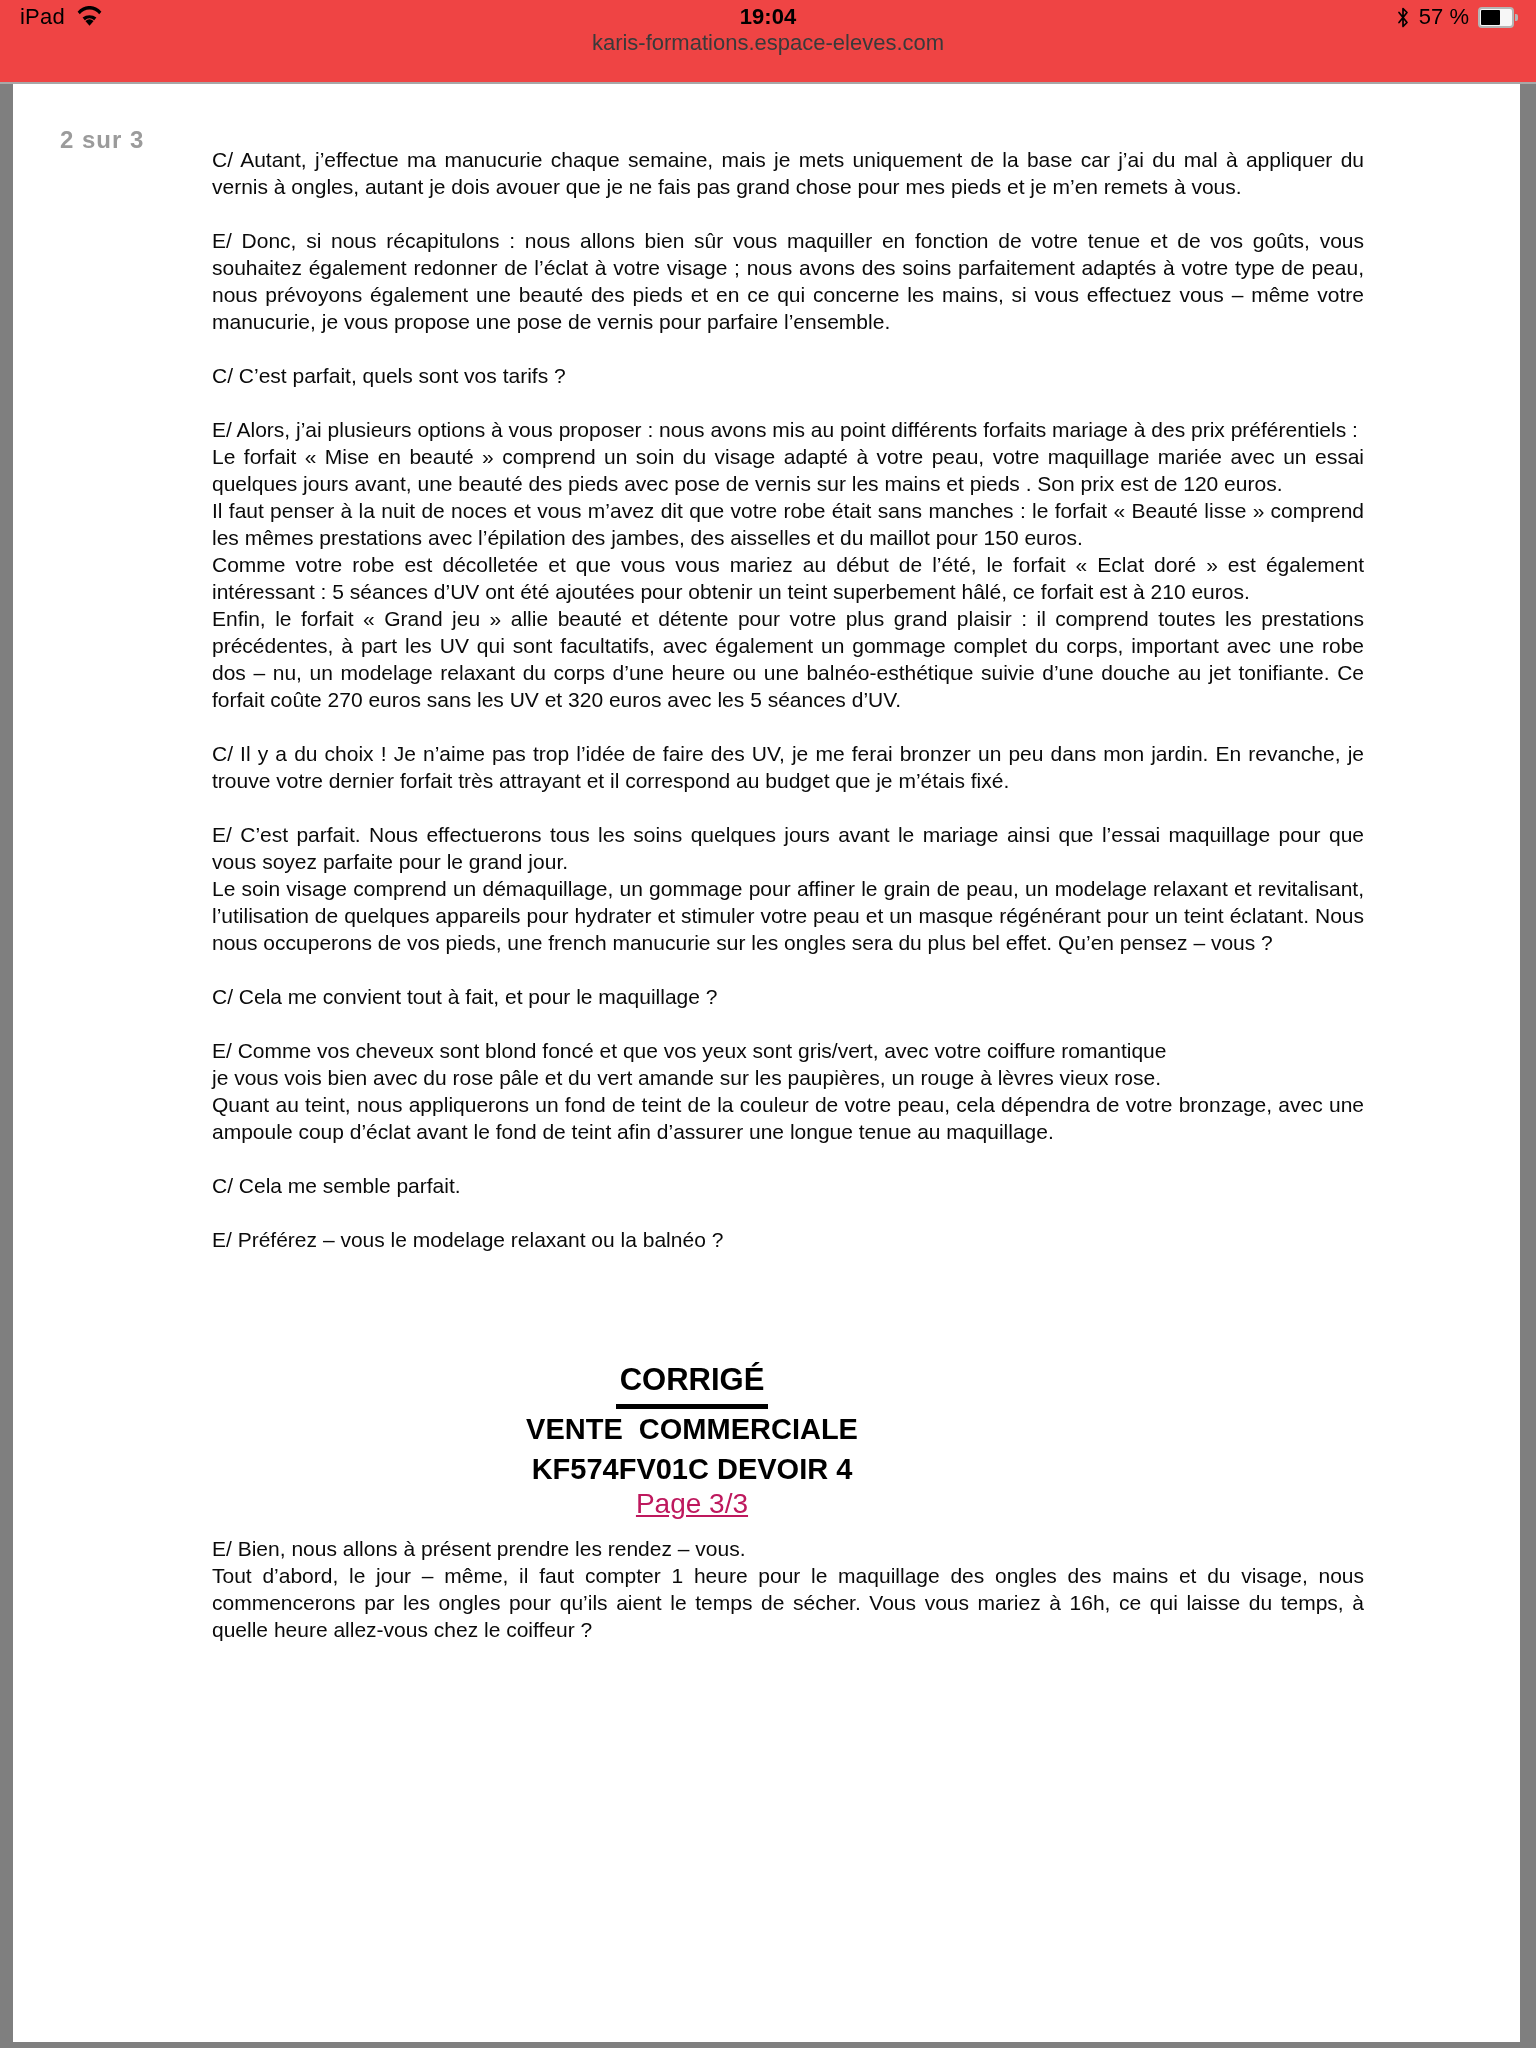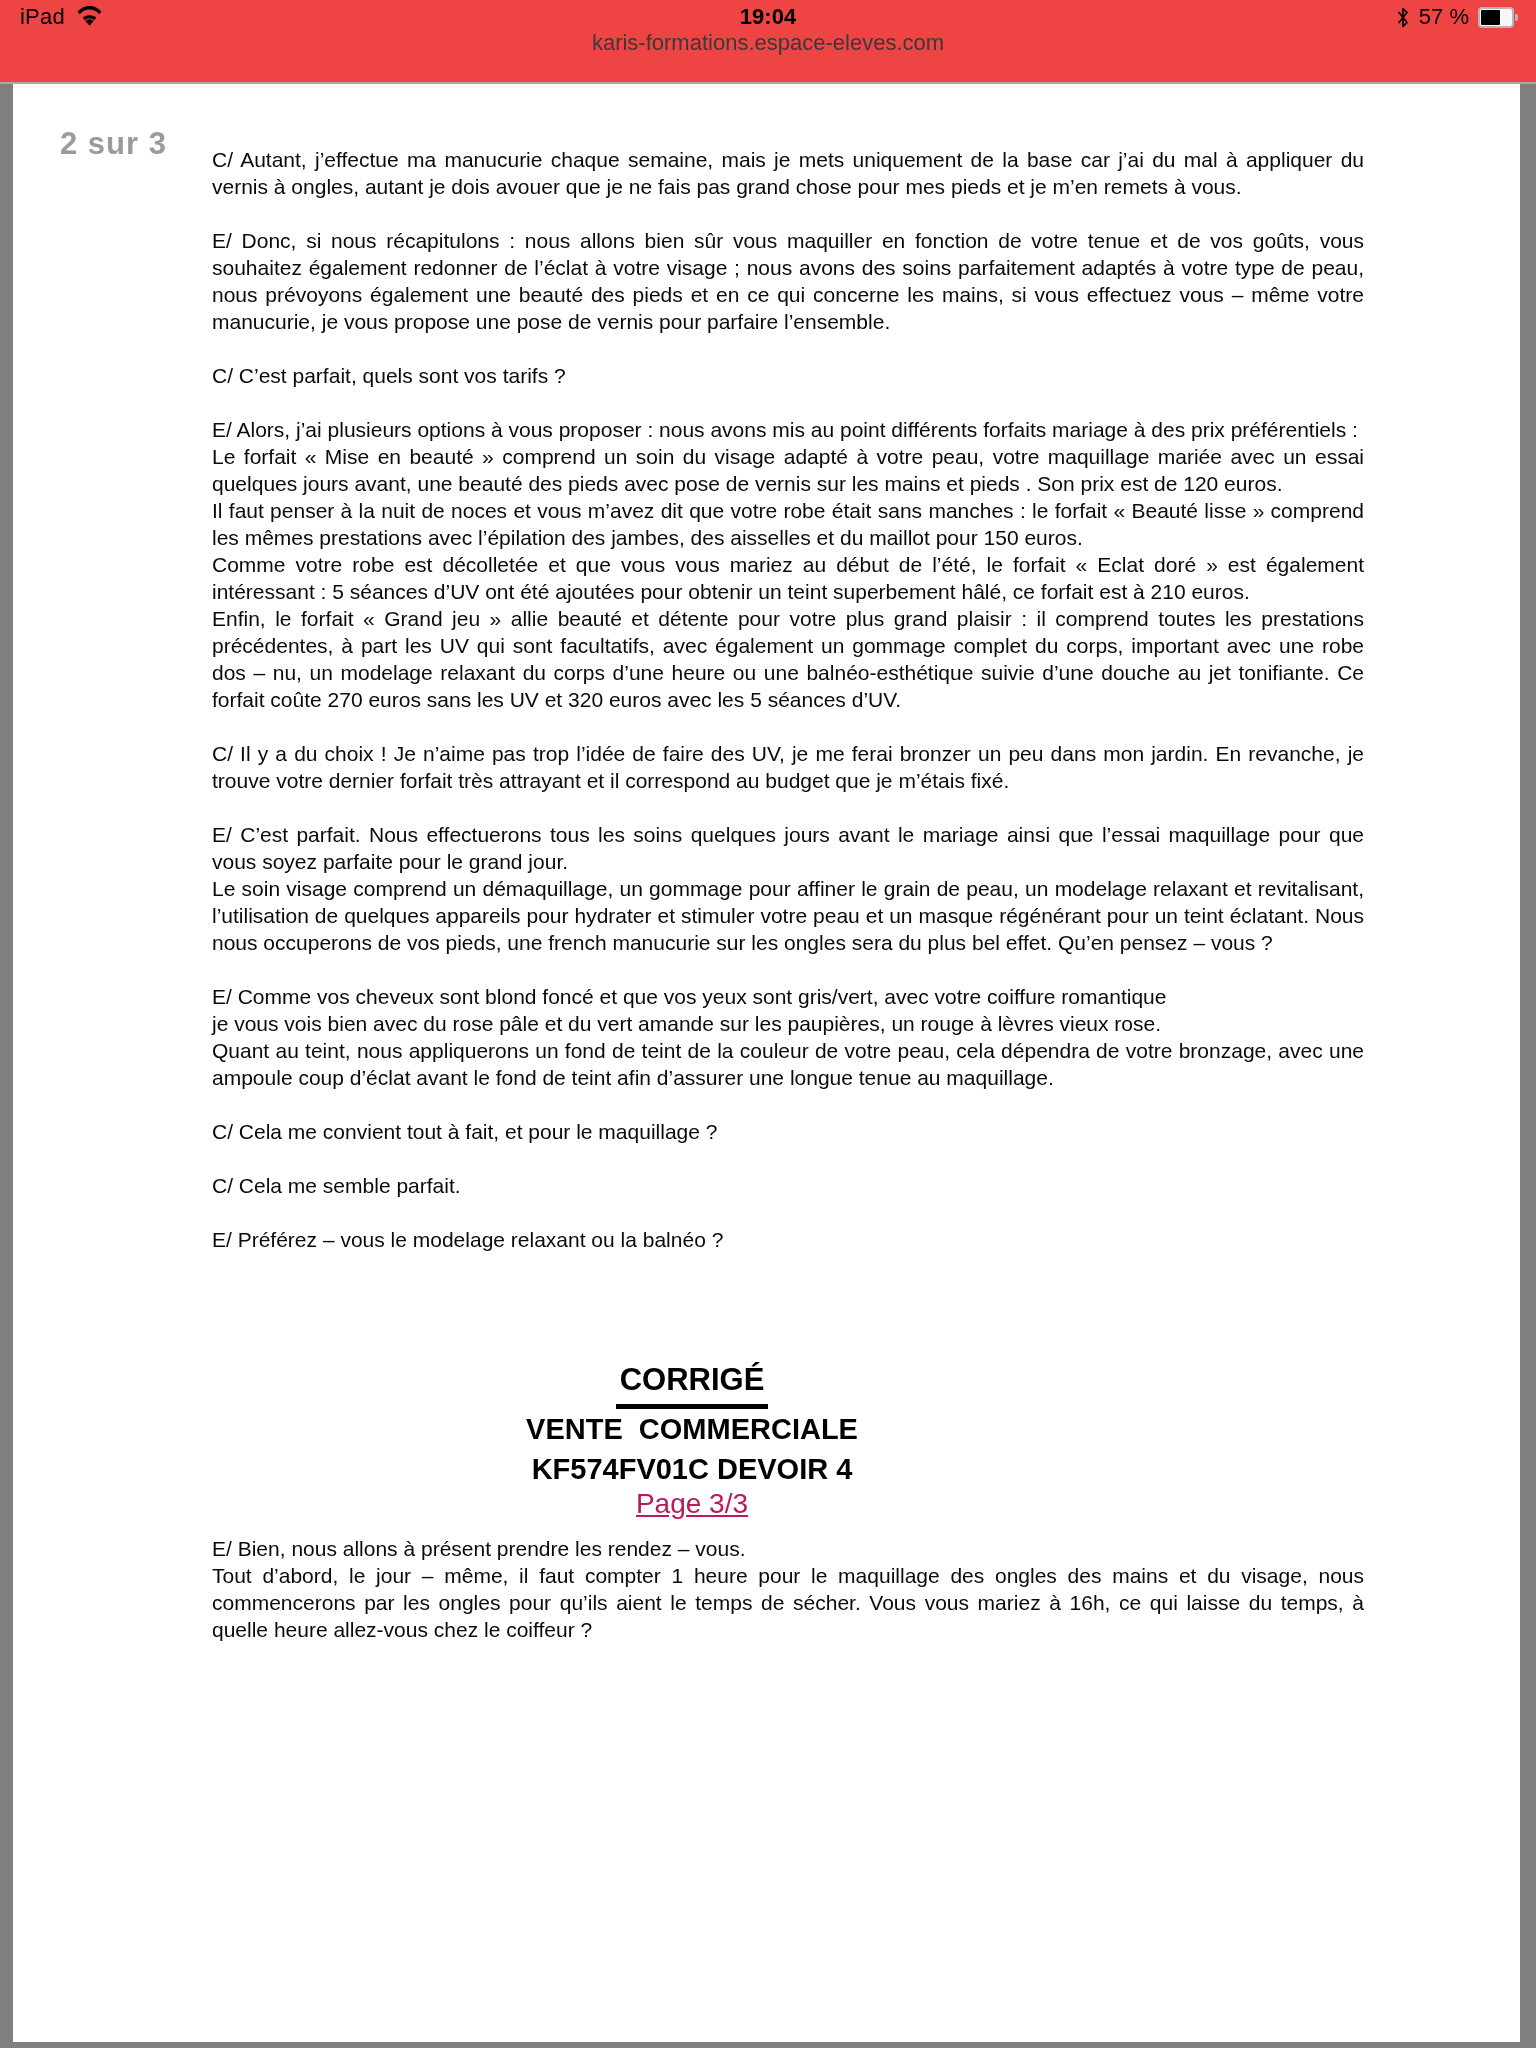--- a/index.html
+++ b/index.html
@@ -32,21 +32,21 @@
   .urlrow { position:absolute; left:0; right:0; top:30px; text-align:center; }
   .url-text { font-size:22px; color:#3a3a3a;margin-top:32px; }
 
   
   .doc-page {
     position:absolute; left:13px; top:84px; width:1507px; height:1958px;
     background:#ffffff; overflow:hidden;
   }
   .page-indicator {
     position:absolute; left:47px; top:42px;
-    font-size:31px; font-weight:700; color:#9b9b9b; letter-spacing:1px;
+    font-size:24px; font-weight:700; color:#9b9b9b; letter-spacing:1px;
   }
   .doc-content {
     position:absolute; left:199px; top:62px; width:1152px;
     font-size:21px; line-height:27px; color:#0a0a0a;
   }
   .para { margin:0 0 27px 0; }
   .pline { text-align:justify; }
 
   
   .heading-block { width:960px; text-align:center; margin:104px 0 16px 0; }
@@ -115,26 +115,26 @@
           <div class="pline">Enfin, le forfait « Grand jeu » allie beauté et détente pour votre plus grand plaisir : il comprend toutes les prestations précédentes, à part les UV qui sont facultatifs, avec également un gommage complet du corps, important avec une robe dos – nu, un modelage relaxant du corps d’une heure ou une balnéo-esthétique suivie d’une douche au jet tonifiante. Ce forfait coûte 270 euros  sans les UV et 320 euros avec les 5 séances d’UV.</div>
         </div>
         <div class="para">
           <div class="pline">C/ Il y a du choix ! Je n’aime pas trop l’idée de faire des UV, je me ferai bronzer un peu dans mon jardin. En revanche, je trouve votre dernier forfait très attrayant et il correspond au budget que je m’étais fixé.</div>
         </div>
         <div class="para">
           <div class="pline">E/ C’est parfait. Nous effectuerons tous les soins quelques jours avant le mariage ainsi que l’essai maquillage pour que vous soyez parfaite pour le grand jour.</div>
           <div class="pline">Le soin visage comprend un démaquillage, un gommage pour affiner le grain de peau, un modelage relaxant et revitalisant, l’utilisation de quelques appareils pour hydrater et stimuler votre peau et un masque régénérant pour un teint éclatant. Nous nous occuperons de vos pieds, une french manucurie sur les ongles sera du plus bel effet. Qu’en pensez – vous ?</div>
         </div>
         <div class="para">
+          <div class="pline">C/ Cela me convient tout à fait, et pour le maquillage ?</div>
+        </div>
+        <div class="para">
           <div class="pline">E/ Comme vos cheveux sont blond foncé et que vos yeux sont gris/vert, avec votre coiffure romantique</div>
           <div class="pline">je vous vois bien avec du rose pâle et du vert amande sur les paupières, un rouge à lèvres vieux rose.</div>
           <div class="pline">Quant au teint, nous appliquerons un fond de teint de la couleur de votre peau, cela dépendra de votre bronzage, avec une ampoule coup d’éclat avant le fond de teint afin d’assurer une longue tenue au maquillage.</div>
-        </div>
-        <div class="para">
-          <div class="pline">C/ Cela me convient tout à fait, et pour le maquillage ?</div>
         </div>
         <div class="para">
           <div class="pline">C/ Cela me semble parfait.</div>
         </div>
         <div class="para">
           <div class="pline">E/ Préférez – vous le modelage relaxant ou la balnéo ?</div>
         </div>
       </div>
 
     <div class="heading-block">

